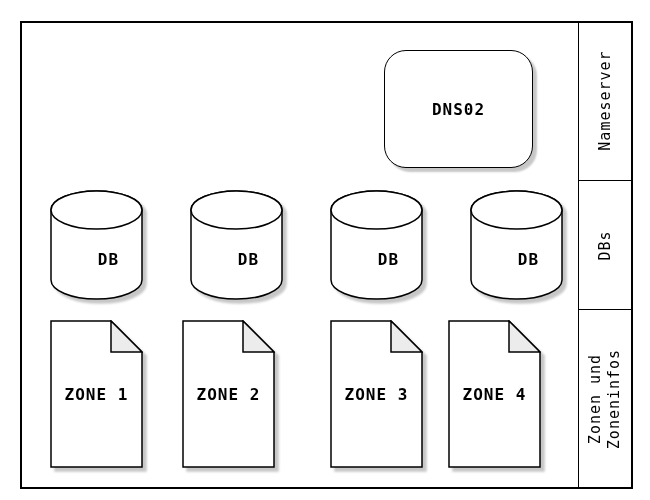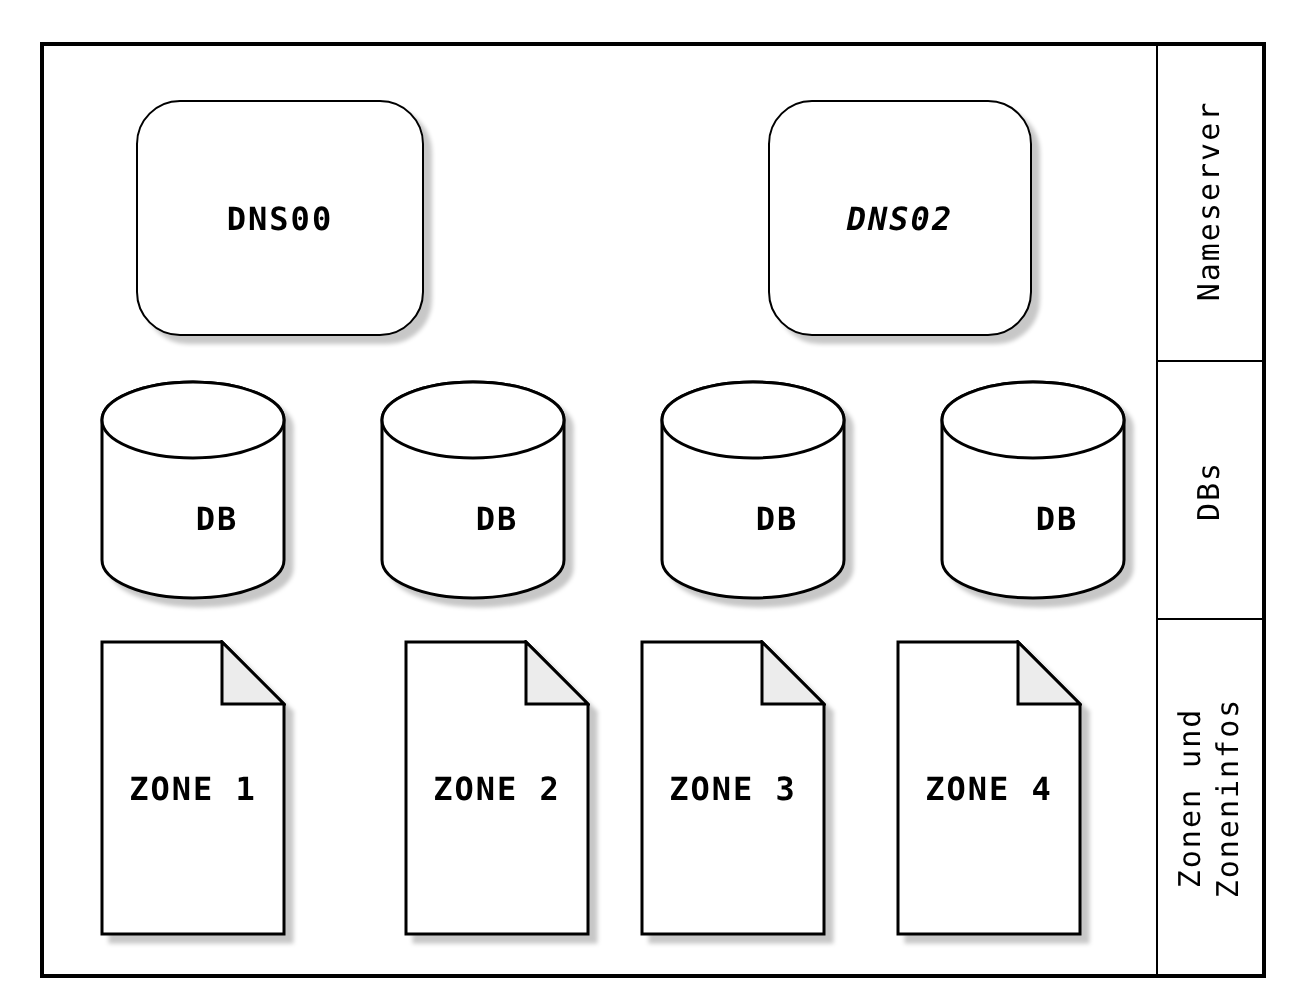--- a/index.html
+++ b/index.html
@@ -47,24 +47,21 @@
   .cyl .lbl{padding-top:28px;box-sizing:border-box;}
   .doc{top:320px;height:148px;}
 </style>
 </head>
 <body>
 
 <div id="stage">
 
   <div class="frame"></div>
 
-  <div class="dns-box" style="left:68px;width:144px;">
-    <span class="node-label">DNS00</span>
-  </div>
-  <div class="dns-box" style="left:384px;width:132px;font-style:italic;">
+  <div class="dns-box" style="left:384px;width:149px;">
     <span class="node-label">DNS02</span>
   </div>
 
   <div class="shape cyl" style="left:50px;">
     <svg width="93" height="110" viewBox="0 0 93 110">
       <path d="M 1 20 A 45.5 19 0 0 1 92 20 L 92 90 A 45.5 19 0 0 1 1 90 Z" fill="#ffffff" stroke="#000000" stroke-width="1.5"></path>
       <ellipse cx="46.5" cy="20" rx="45.5" ry="19" fill="#ffffff" stroke="#000000" stroke-width="1.5"></ellipse>
     </svg>
     <div class="lbl">
         <span class="node-label">DB</span>
@@ -100,30 +97,30 @@
 
   <div class="shape doc" style="left:50px;">
     <svg width="93" height="148" viewBox="0 0 93 148">
       <path d="M 1 1 L 61 1 L 92 32 L 92 147 L 1 147 Z" fill="#ffffff" stroke="#000000" stroke-width="1.5"></path>
       <path d="M 61 1 L 61 32 L 92 32 Z" fill="#ececec" stroke="#000000" stroke-width="1.5"></path>
     </svg>
     <div class="lbl">
         <span class="node-label">ZONE 1</span>
       </div>
   </div>
-  <div class="shape doc" style="left:202px;">
+  <div class="shape doc" style="left:182px;">
     <svg width="93" height="148" viewBox="0 0 93 148">
       <path d="M 1 1 L 61 1 L 92 32 L 92 147 L 1 147 Z" fill="#ffffff" stroke="#000000" stroke-width="1.5"></path>
       <path d="M 61 1 L 61 32 L 92 32 Z" fill="#ececec" stroke="#000000" stroke-width="1.5"></path>
     </svg>
     <div class="lbl">
         <span class="node-label">ZONE 2</span>
       </div>
   </div>
-  <div class="shape doc" style="left:320px;">
+  <div class="shape doc" style="left:330px;">
     <svg width="93" height="148" viewBox="0 0 93 148">
       <path d="M 1 1 L 61 1 L 92 32 L 92 147 L 1 147 Z" fill="#ffffff" stroke="#000000" stroke-width="1.5"></path>
       <path d="M 61 1 L 61 32 L 92 32 Z" fill="#ececec" stroke="#000000" stroke-width="1.5"></path>
     </svg>
     <div class="lbl">
         <span class="node-label">ZONE 3</span>
       </div>
   </div>
   <div class="shape doc" style="left:448px;">
     <svg width="93" height="148" viewBox="0 0 93 148">

